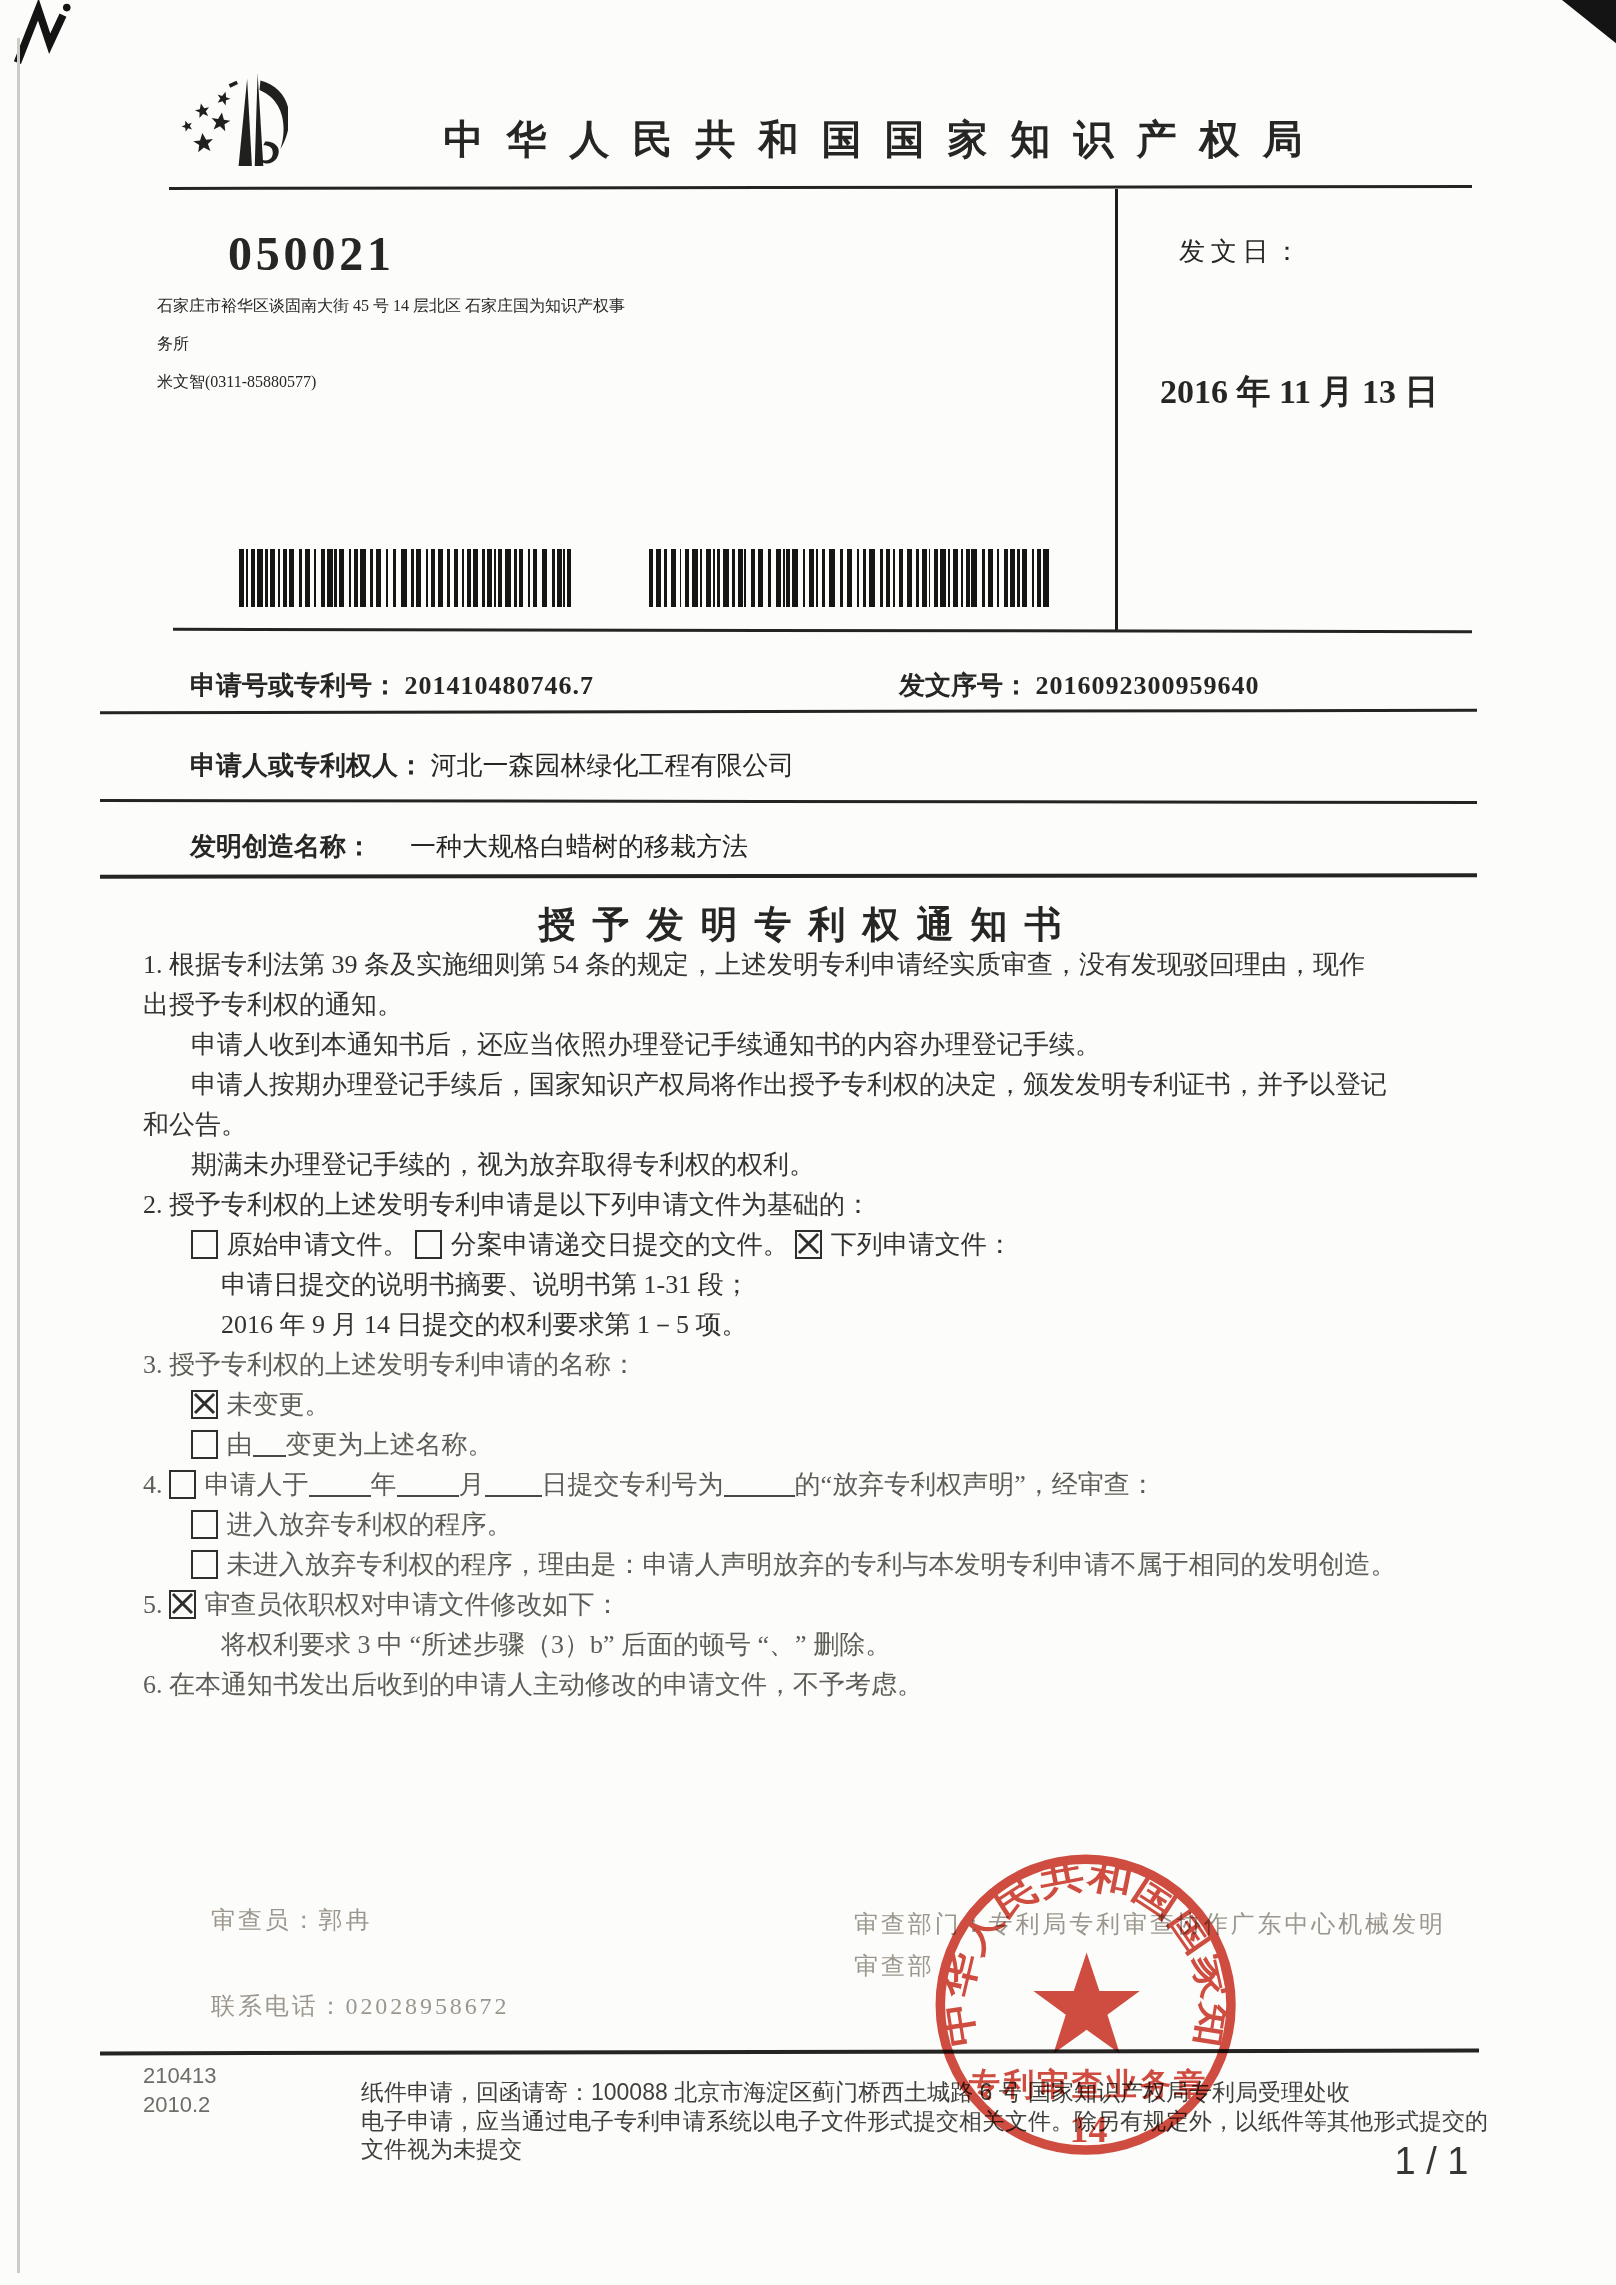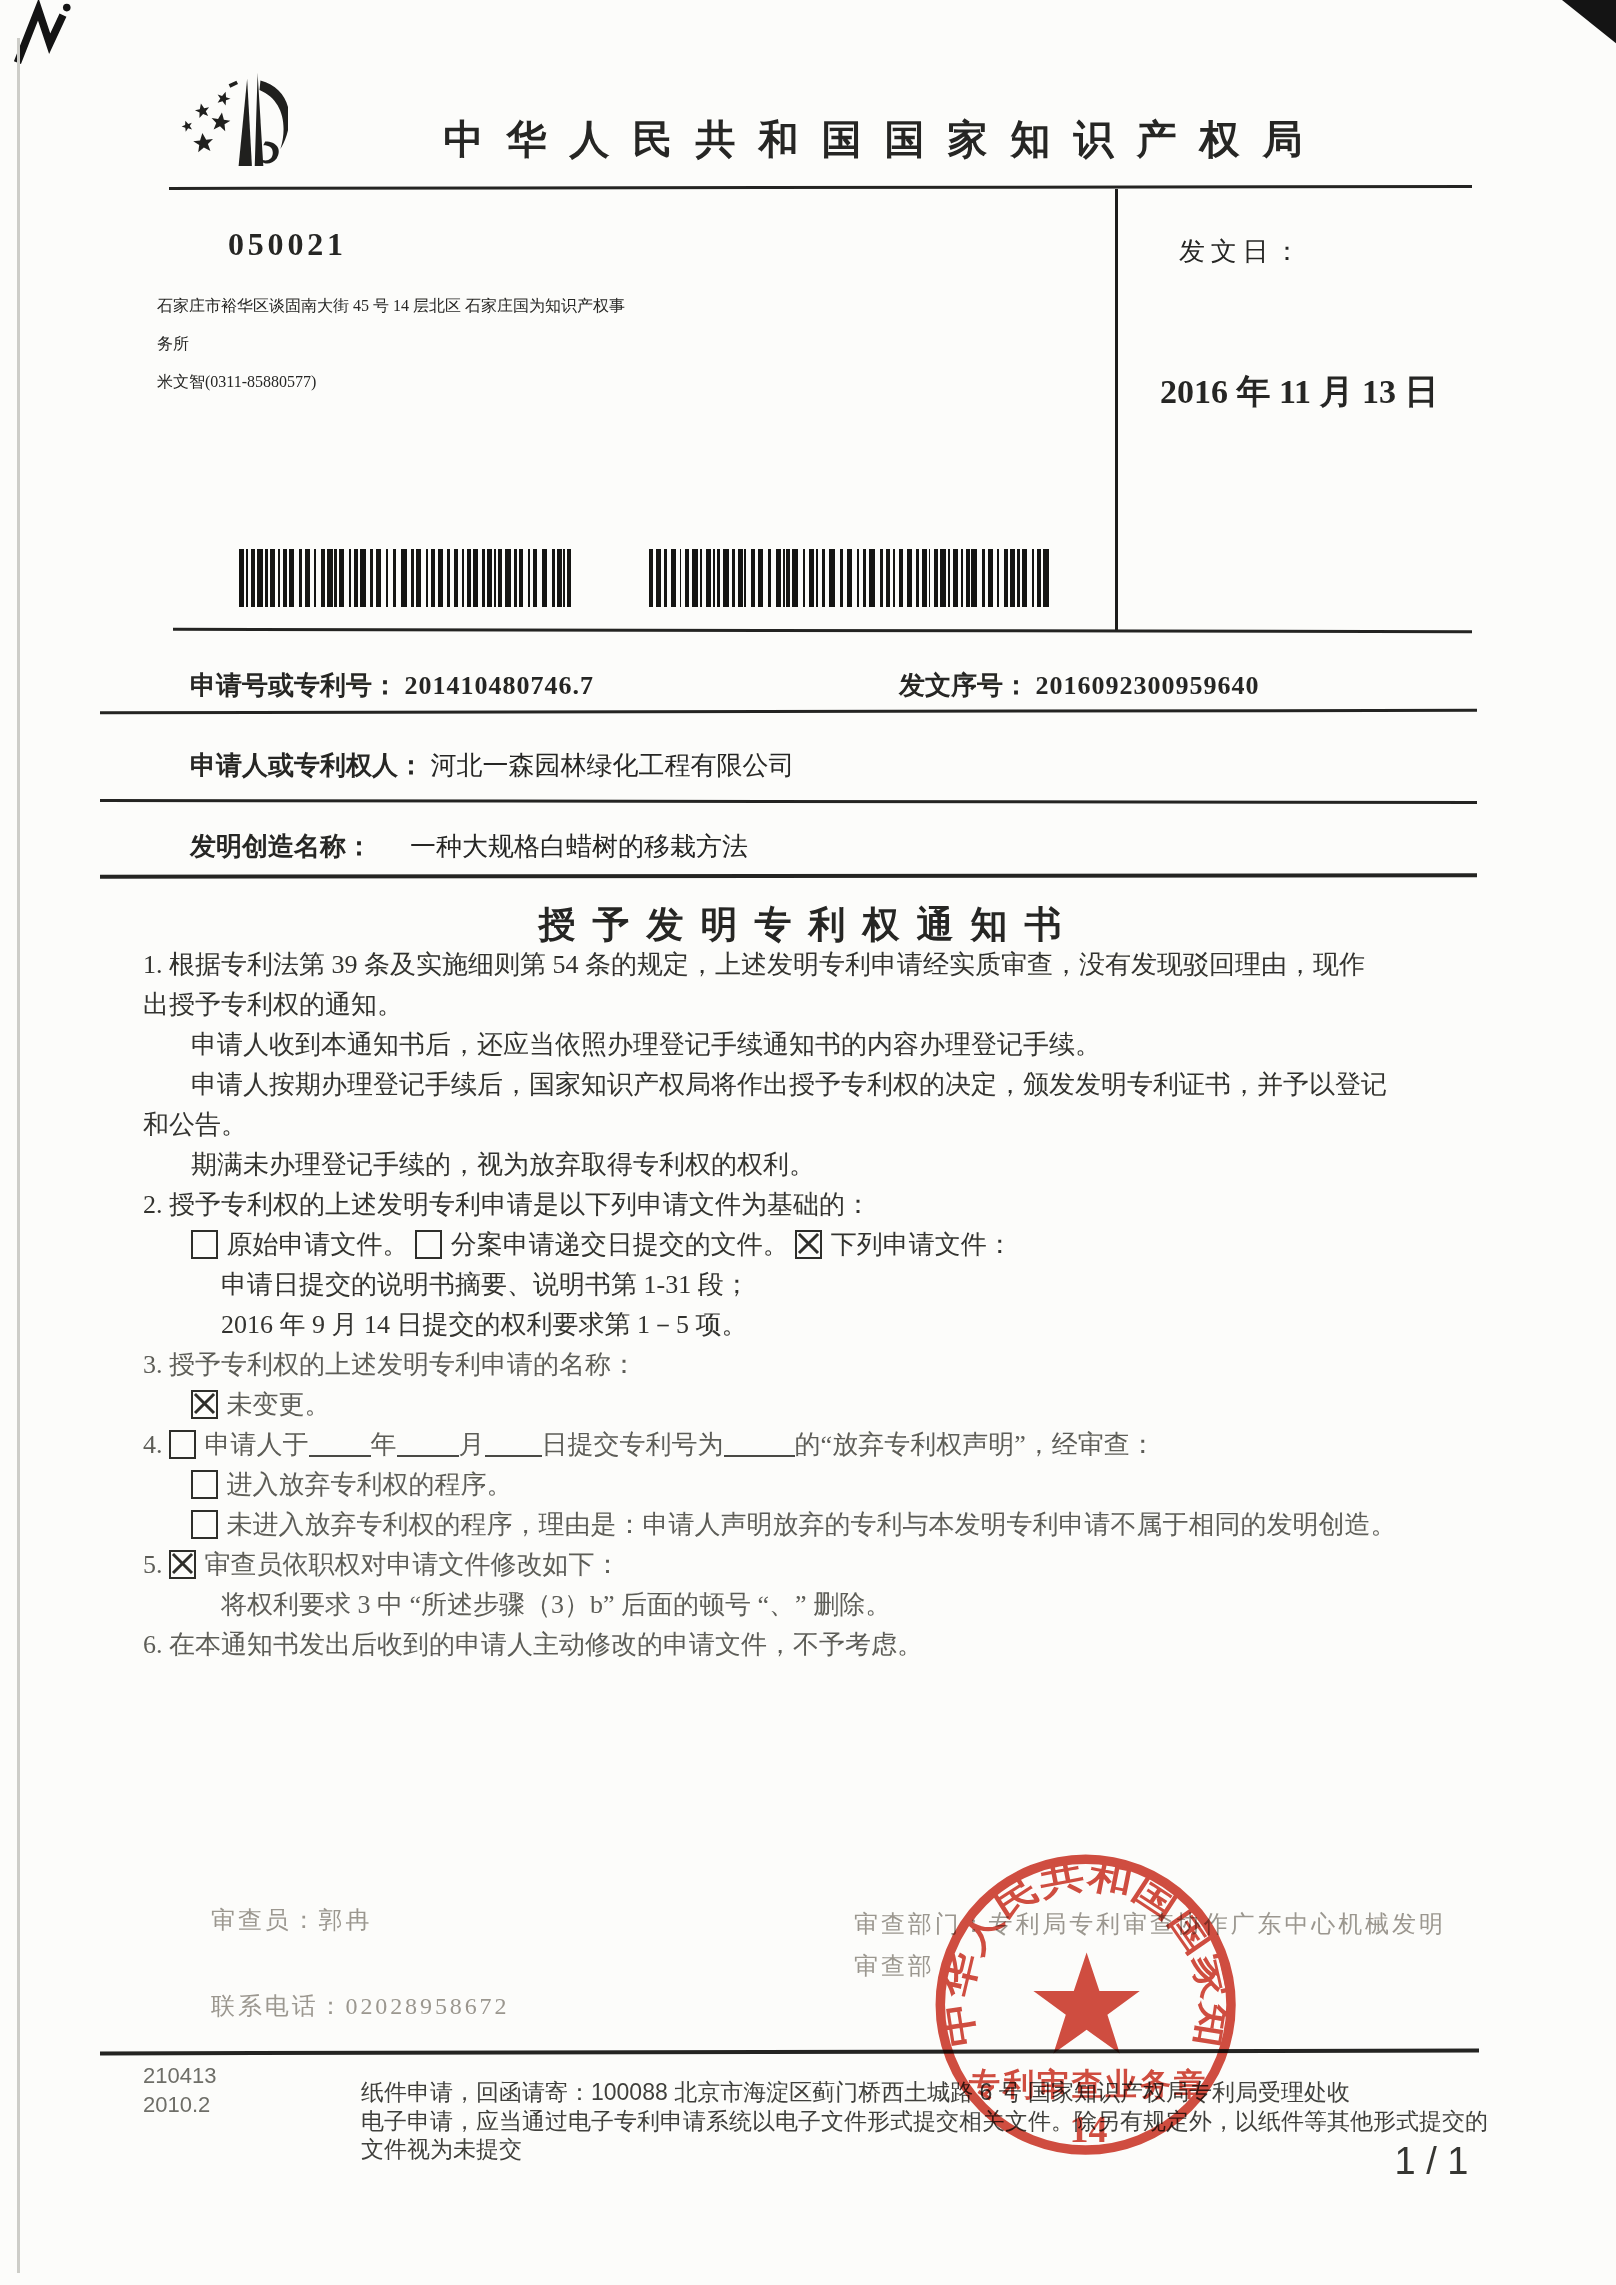--- a/index.html
+++ b/index.html
@@ -8,21 +8,21 @@
   .abs{position:absolute;}
   .rule{position:absolute;background:#242422;}
   
   .edge-line{position:absolute;left:17px;top:38px;width:2.9px;height:2235px;background:#cdcdc8;}
   .corner-tr{position:absolute;top:0;right:0;width:0;height:0;
              border-top:44px solid #141414;border-left:55px solid transparent;}
   
   .agency{position:absolute;left:352px;top:112px;width:1065px;text-align:center;
           font-size:40px;font-weight:bold;letter-spacing:23px;white-space:nowrap;}
   
-  .code{position:absolute;left:228px;top:226px;font-size:32px;font-weight:bold;letter-spacing:3.8px;}
+  .code{position:absolute;left:228px;top:226px;font-size:48px;font-weight:bold;letter-spacing:3.8px;}
   .addr{position:absolute;left:157px;top:287px;width:856px;text-align:left;
         font-size:16px;line-height:38px;}
   .date-label{position:absolute;left:1179px;top:234px;font-size:26px;letter-spacing:5.7px;}
   .date-value{position:absolute;left:1160px;top:369px;font-size:34px;font-weight:bold;white-space:nowrap;}
   .vline{position:absolute;left:1115px;top:189px;width:2.9px;height:441px;background:#1d1d1b;}
   
   .barcode{position:absolute;top:549px;height:58px;overflow:hidden;white-space:nowrap;font-size:0;}
   .barcode i{display:inline-block;height:100%;background:#151513;}
   
   .inforow{position:absolute;left:190px;font-size:26px;white-space:nowrap;}
@@ -140,20 +140,23 @@
       <span class="cb"></span><span>原始申请文件。</span>
       <span class="cb"></span><span>分案申请递交日提交的文件。</span>
       <span class="cb x"></span><span>下列申请文件：</span>
     </div>
     <div class="line ind2">申请日提交的说明书摘要、说明书第 1-31 段；</div>
     <div class="line ind2">2016 年 9 月 14 日提交的权利要求第 1－5 项。</div>
     <div class="line dim">3. 授予专利权的上述发明专利申请的名称：</div>
     <div class="line ind1 dim">
       <span class="cb x"></span><span>未变更。</span>
     </div>
+    <div class="line ind1 dim">
+      <span class="cb"></span><span>由</span><span class="blank b35"></span><span>变更为上述名称。</span>
+    </div>
     <div class="line dim">
       <span>4.</span>
       <span class="cb"></span><span>申请人于</span><span class="blank b65"></span><span>年</span><span class="blank b65"></span><span>月</span><span class="blank b60"></span><span>日提交专利号为</span><span class="blank b75"></span><span>的“放弃专利权声明”，经审查：</span>
     </div>
     <div class="line ind1 dim">
       <span class="cb"></span><span>进入放弃专利权的程序。</span>
     </div>
     <div class="line ind1 dim">
       <span class="cb"></span><span>未进入放弃专利权的程序，理由是：申请人声明放弃的专利与本发明专利申请不属于相同的发明创造。</span>
     </div>

